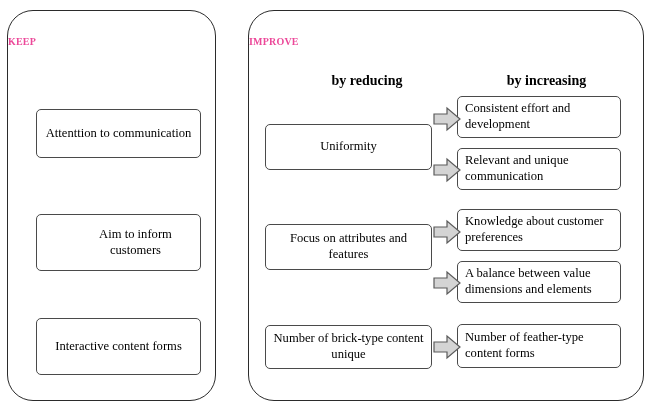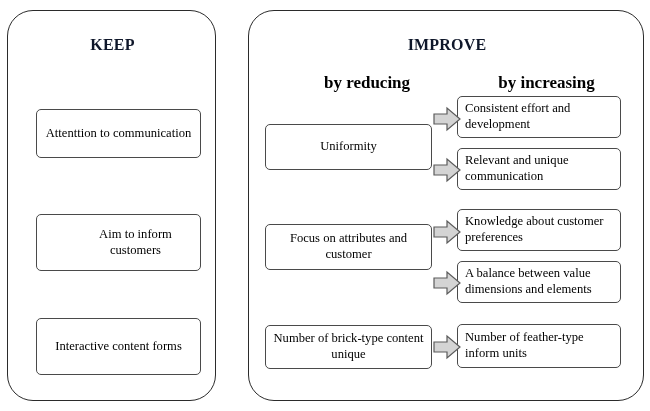--- a/index.html
+++ b/index.html
@@ -24,33 +24,33 @@
     background: #ffffff;
     box-sizing: border-box;
   }
   #keep-panel  { left: 7px;   top: 10px; width: 209px; height: 391px; }
   #improve-panel { left: 248px; top: 10px; width: 396px; height: 391px; }
 
   
   .panel-title {
     position: absolute;
     font-weight: bold;
-    font-size: 16px;
-    color: #0f172a;
-    text-align: center;
+    font-size: 10px;
+    color: #ec4899;
+    text-align: left;
     letter-spacing: 0.2px;
     white-space: nowrap;
   }
   #keep-title    { left: 0;   top: 25px; width: 209px; }
   #improve-title { left: 0;   top: 25px; width: 396px; }
 
   .column-title {
     position: absolute;
     font-weight: bold;
-    font-size: 17px;
+    font-size: 14px;
     color: #000;
     text-align: center;
     white-space: nowrap;
   }
   #col-reducing   { left: 18px;  top: 62px; width: 200px; }
   #col-increasing { left: 205px; top: 62px; width: 185px; }
 
   
   .box {
     position: absolute;
@@ -119,40 +119,40 @@
   <div class="panel" id="improve-panel">
     <div class="panel-title" id="improve-title">IMPROVE</div>
 
     <div class="column-title" id="col-reducing">by reducing</div>
     <div class="column-title" id="col-increasing">by increasing</div>
 
     <div class="box center" id="red-box-0">
       <span class="box-text">Uniformity</span>
     </div>
     <div class="box center" id="red-box-1">
-      <span class="box-text">Focus on attributes and customer</span>
+      <span class="box-text">Focus on attributes and features</span>
     </div>
     <div class="box center" id="red-box-2">
       <span class="box-text">Number of brick-type content unique</span>
     </div>
 
     <div class="box left" id="inc-box-0">
       <span class="box-text">Consistent effort and development</span>
     </div>
     <div class="box left" id="inc-box-1">
       <span class="box-text">Relevant and unique communication</span>
     </div>
     <div class="box left" id="inc-box-2">
       <span class="box-text">Knowledge about customer preferences</span>
     </div>
     <div class="box left" id="inc-box-3">
       <span class="box-text">A balance between value dimensions and elements</span>
     </div>
     <div class="box left" id="inc-box-4">
-      <span class="box-text">Number of feather-type inform units</span>
+      <span class="box-text">Number of feather-type content forms</span>
     </div>
 
     <svg class="arrow" id="arrow-0" viewBox="0 0 28 26">
       <polygon points="1,8 14,8 14,2 27,13 14,24 14,18 1,18" fill="#d4d4d4" stroke="#5a5a5a" stroke-width="1.2" stroke-linejoin="miter"></polygon>
     </svg>
     <svg class="arrow" id="arrow-1" viewBox="0 0 28 26">
       <polygon points="1,8 14,8 14,2 27,13 14,24 14,18 1,18" fill="#d4d4d4" stroke="#5a5a5a" stroke-width="1.2" stroke-linejoin="miter"></polygon>
     </svg>
     <svg class="arrow" id="arrow-2" viewBox="0 0 28 26">
       <polygon points="1,8 14,8 14,2 27,13 14,24 14,18 1,18" fill="#d4d4d4" stroke="#5a5a5a" stroke-width="1.2" stroke-linejoin="miter"></polygon>

